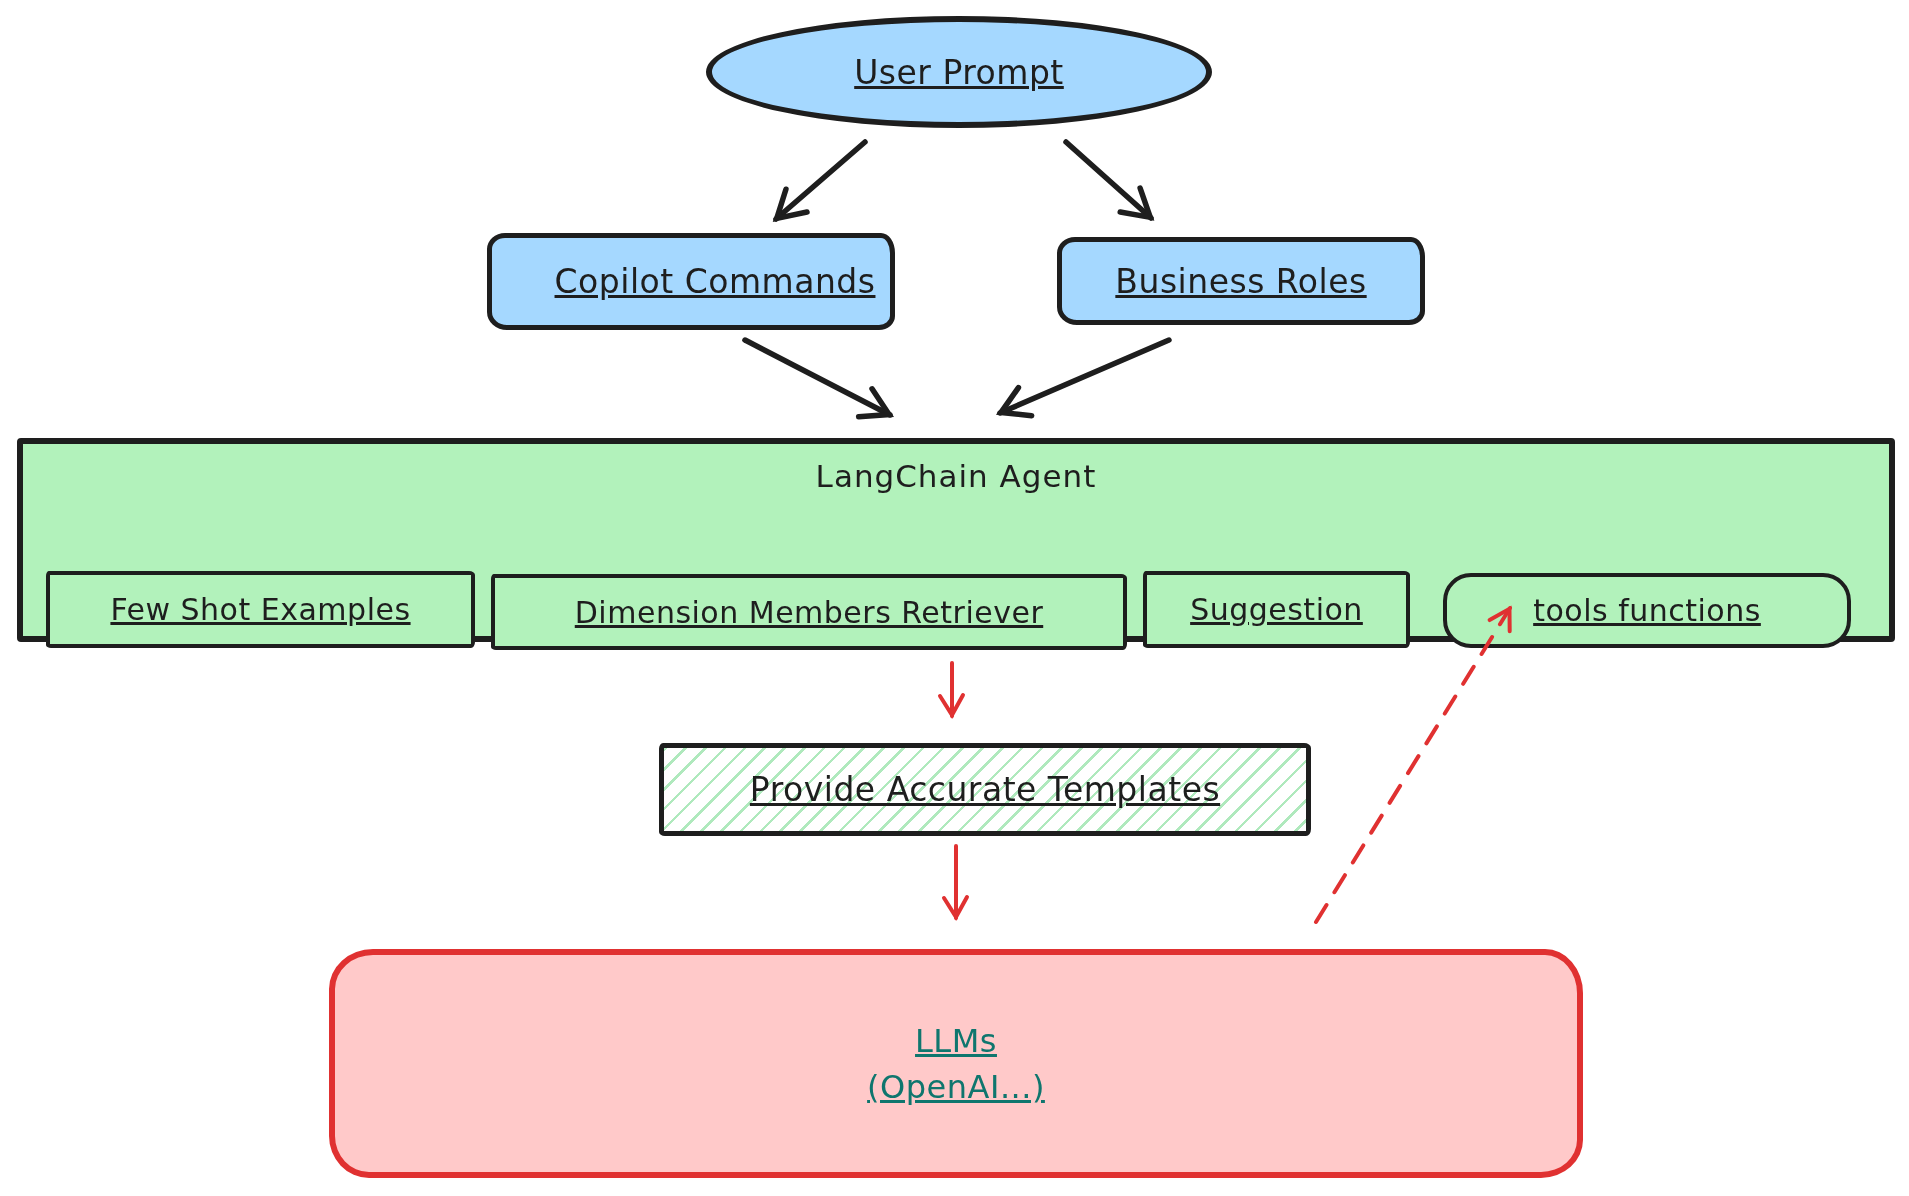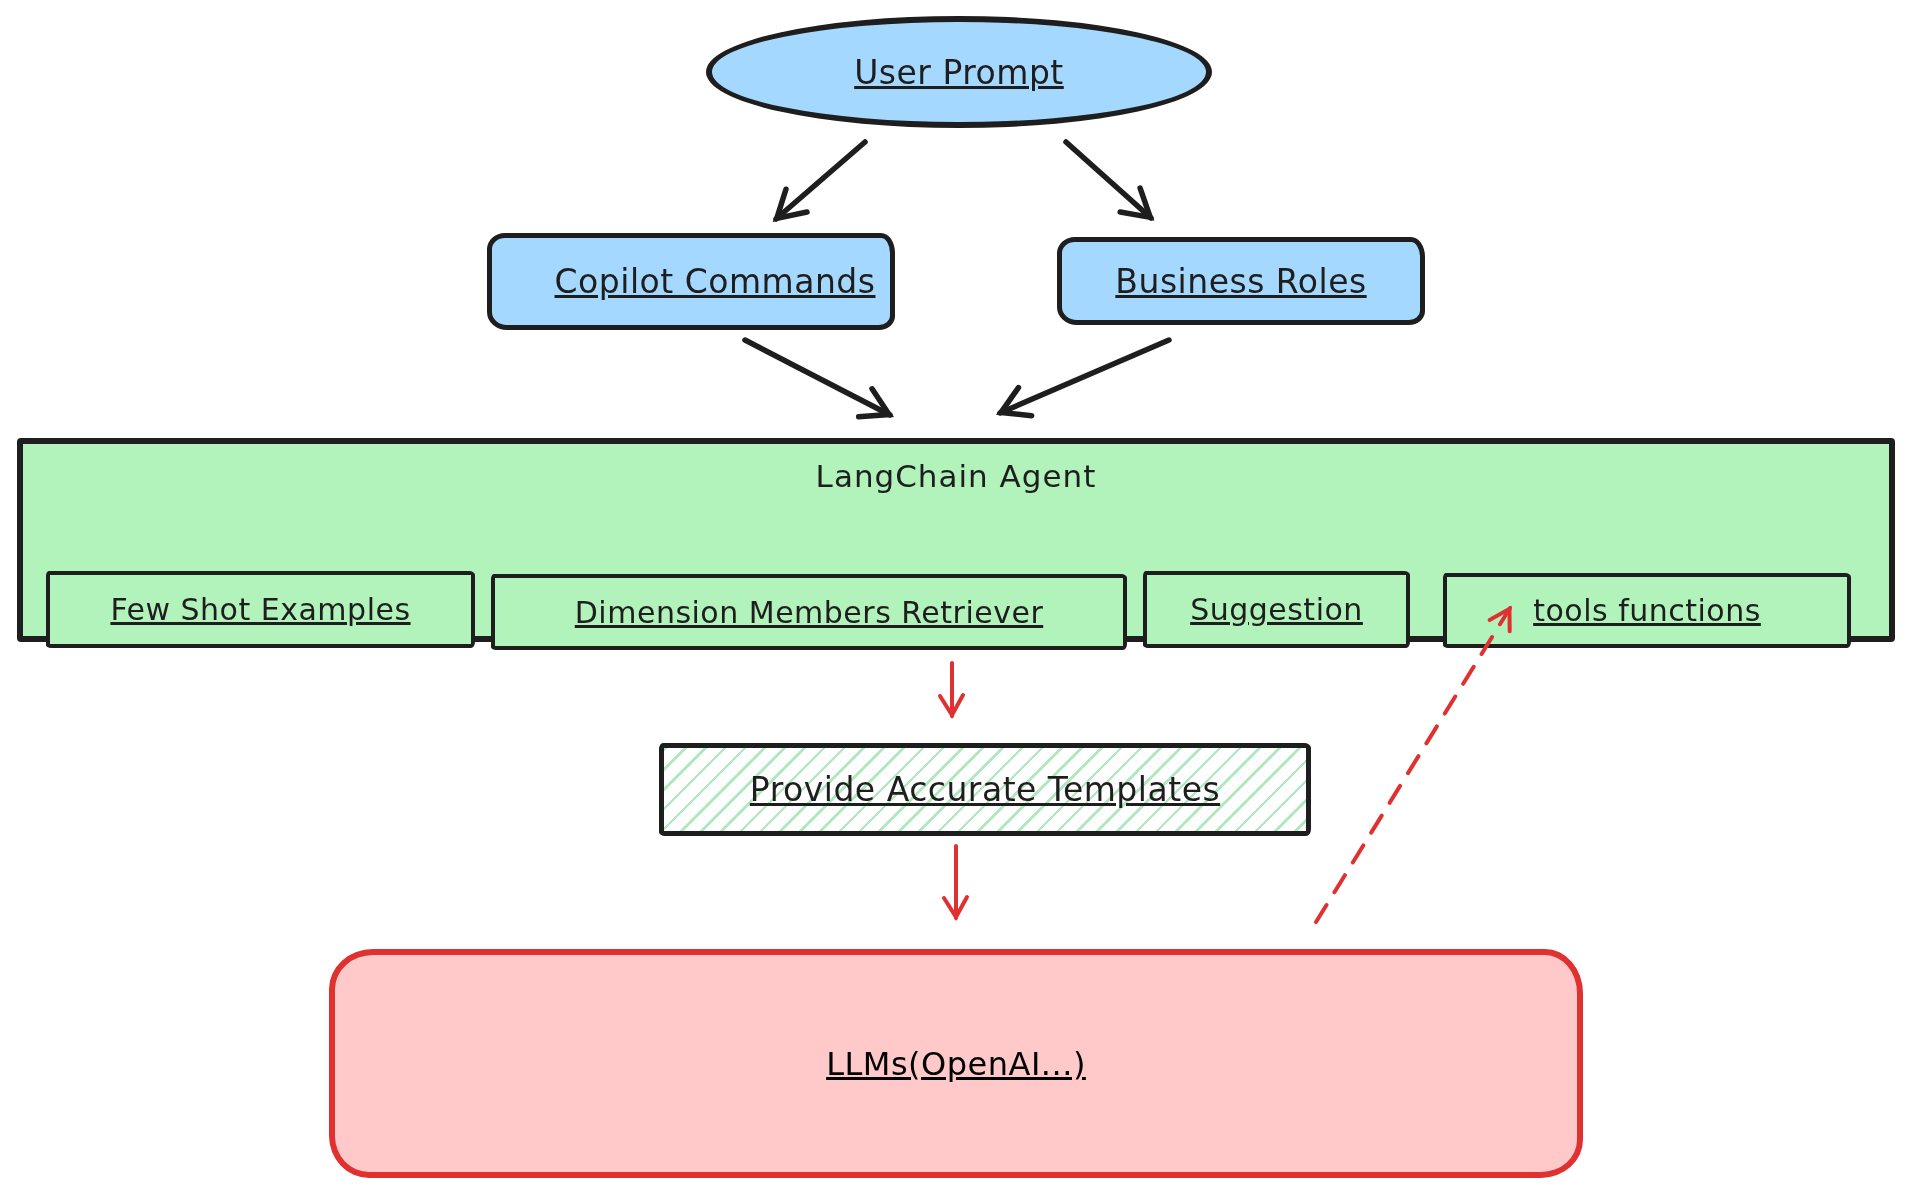--- a/index.html
+++ b/index.html
@@ -76,45 +76,45 @@
     background: #b2f2bb;
     border: 4px solid #1e1e1e;
     border-radius: 3px 6px 4px 5px / 5px 4px 6px 3px;
     font-size: 30px;
     z-index: 3;
     margin-top: 48px;
   }
   .box-few   { left: 46px;   top: 523px; width: 429px; height: 77px; }
   .box-dim   { left: 491px;  top: 526px; width: 636px; height: 76px; }
   .box-sug   { left: 1143px; top: 523px; width: 267px; height: 77px; }
-  .box-tools { left: 1443px; top: 525px; width: 408px; height: 75px; }
+  .box-tools { left: 1443px; top: 525px; width: 408px; height: 75px; border-radius: 28px; }
 
   .hatchbox {
     left: 627px; top: 743px; width: 652px; height: 93px;
     background:
       repeating-linear-gradient(135deg,
         rgba(110, 215, 135, 0.55) 0px, rgba(110, 215, 135, 0.55) 2.5px,
         rgba(0,0,0,0) 2.5px, rgba(0,0,0,0) 14px),
       #ffffff;
     border: 5px solid #1e1e1e;
     border-radius: 4px 7px 5px 6px / 6px 5px 7px 4px;
     font-size: 33px;
     z-index: 2;
     margin-left: 32px;
   }
 
   .llms {
     left: 329px; top: 949px; width: 1254px; height: 229px;
     background: #ffc9c9;
     border: 6px solid #e03131;
     border-radius: 44px 38px 42px 40px / 40px 44px 38px 42px;
-    color: #000000;
+    color: #0f766e;
     font-size: 32px;
     line-height: 46px;
-    flex-direction: row;
+    flex-direction: column;
     z-index: 2;
   }
 </style>
 </head>
 <body>
 
 <div class="canvas">
 
   <svg class="connectors" viewBox="0 0 1909 1196" xmlns="http://www.w3.org/2000/svg">
     <defs>

